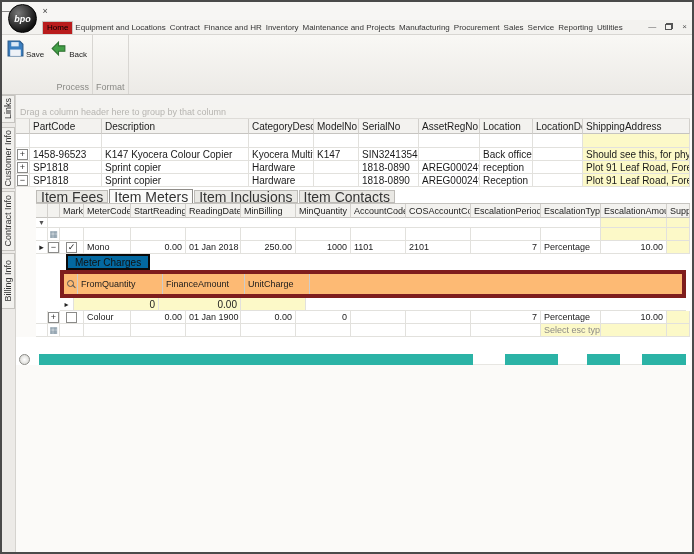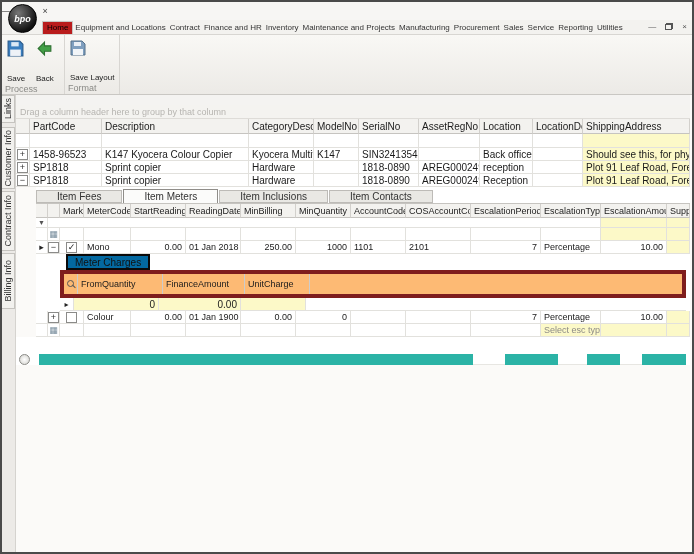--- a/index.html
+++ b/index.html
@@ -20,22 +20,22 @@
   .rtab.active{background:#b91c1c;border:1px solid #c8c6c2;border-bottom:none;color:#000;padding:1px 4px 2px}
   .mdi{position:absolute;right:5px;top:2px;display:flex;gap:9px;color:#555;font-size:8px;align-items:center}
   .restore{width:8px;height:7px;position:relative;display:inline-block}
   .restore::before{content:"";position:absolute;right:0;top:0;width:5px;height:4px;border:1px solid #555}
   .restore::after{content:"";position:absolute;left:0;bottom:0;width:5px;height:4px;border:1px solid #555;background:#f3f2ef}
 
   
   .ribbon{height:60px;background:linear-gradient(#f9f8f5,#eceae6);display:flex;border-bottom:1px solid #c9c7c3;flex:none}
   .rgroup{display:flex;flex-direction:column;border-right:1px solid #d8d6d2;padding:2px 3px 0}
   .rbuttons{flex:1;display:flex;gap:2px;align-items:flex-start}
-  .rbtn{min-width:27px;display:flex;flex-direction:column;align-items:flex-start;padding:3px 2px 0;gap:15px;font-size:8px;color:#222;border-radius:2px}
-  .rcap{height:13px;text-align:left;color:#8a8a86;font-size:9px;line-height:13px}
+  .rbtn{min-width:27px;display:flex;flex-direction:row;align-items:flex-end;padding:3px 2px 0;gap:2px;font-size:8px;color:#222;border-radius:2px}
+  .rcap{height:13px;text-align:right;color:#8a8a86;font-size:9px;line-height:13px}
   .ddarrow{font-size:6px;color:#555}
 
   
   .content{flex:1;display:flex;min-height:0}
   .vtabs{width:14px;background:#eceae7;display:flex;flex-direction:column;border-right:1px solid #d5d3cf;flex:none;padding-top:0}
   .vtab{background:#f2f1ee;border:1px solid #c5c3bf;border-left:none;display:flex;align-items:center;justify-content:center;margin-bottom:2px}
   .vtab span{writing-mode:vertical-rl;transform:rotate(180deg);font-size:9px;color:#333;white-space:nowrap}
 
   .gridarea{flex:1;display:flex;flex-direction:column;background:#fbfaf8;min-width:0;padding-right:2px}
   .topspacer{height:10px;background:#f4f3f1;flex:none}
@@ -54,21 +54,21 @@
 
   
   .mc0{width:14px}.mc1{width:72px}.mc2{width:147px}.mc3{width:65px}.mc4{width:45px}.mc5{width:60px}.mc6{width:61px}.mc7{width:53px}.mc8{width:50px}.mc9{flex:1}
 
   .xbox{width:11px;height:11px;border:1px solid #8b8b89;background:#fff;font-size:9px;line-height:9px;display:inline-flex;align-items:center;justify-content:center;color:#333;flex:none}
   .cb{width:11px;height:11px;border:1px solid#8b8b89;background:#fff;font-size:9px;display:inline-flex;align-items:center;justify-content:center;flex:none}
 
   
   .detail{margin-left:20px;display:flex;flex-direction:column;flex:none;background:#fff}
   .dtabs{display:flex;gap:1px;margin-top:2px;height:14px;flex:none;align-items:flex-end}
-  .dtab{font-size:10px;padding:1px 20px;background:#e9e8e4;border:1px solid #bdbbb7;color:#333;height:13px;display:flex;align-items:center}
+  .dtab{font-size:14px;padding:1px 4px;background:#e9e8e4;border:1px solid #bdbbb7;color:#333;height:13px;display:flex;align-items:center}
   .dtab.active{background:#fbfbfa;border-color:#8f8d89;height:14px;border-bottom:none}
   .dgrid{border-top:1px solid #c6c4c0}
   .dh{height:14px}
   .dh .gc{background:#f3f2ef;border-right:1px solid #d2d0cc;border-bottom:1px solid #c6c4c0;color:#1c1c1c;font-size:9px}
   .drow .gc{font-size:9px}
   .dc0{width:12px}.dc1{width:12px}.dc2{width:24px}.dc3{width:47px}.dc4{width:55px}.dc5{width:55px}.dc6{width:55px}.dc7{width:55px}.dc8{width:55px}.dc9{width:65px}.dc10{width:70px}.dc11{width:60px}.dc12{width:66px}.dc13{flex:1}
   .thinrow{height:10px}
   .thinrow .gc{font-size:7px;color:#555}
   .wide553{width:553px}
   .newgrid{color:#7a8f9e;font-size:9px;line-height:9px}
@@ -149,28 +149,20 @@
           <span><svg width="17" height="17" viewBox="0 0 16 16">
                 <path d="M8 2 L2 8 L8 14 L8 10.5 L14 10.5 L14 5.5 L8 5.5 Z" fill="#43a047" stroke="#2e7031"></path>
               </svg></span>
           <span>Back</span>
         </div>
       </div>
       <div class="rcap">Process</div>
     </div>
     <div class="rgroup">
       <div class="rbuttons">
-        <div class="rbtn" style="min-width:44px">
-          <span><svg width="16" height="16" viewBox="0 0 16 16">
-                <path d="M1 1h11l3 3v11H1z" fill="#7f9fbf" stroke="#55708a"></path>
-                <rect x="4" y="2" width="7" height="4" fill="#e8eef5"></rect>
-                <rect x="3" y="9" width="10" height="6" fill="#f2f5f8"></rect>
-              </svg></span>
-          <span>Save Layout</span>
-        </div>
       </div>
       <div class="rcap">Format</div>
     </div>
   </div>
 
   <div class="content">
 
     <div class="vtabs">
       <div class="vtab" style="height:28px;margin-bottom:4px">
           <span>Links</span>

